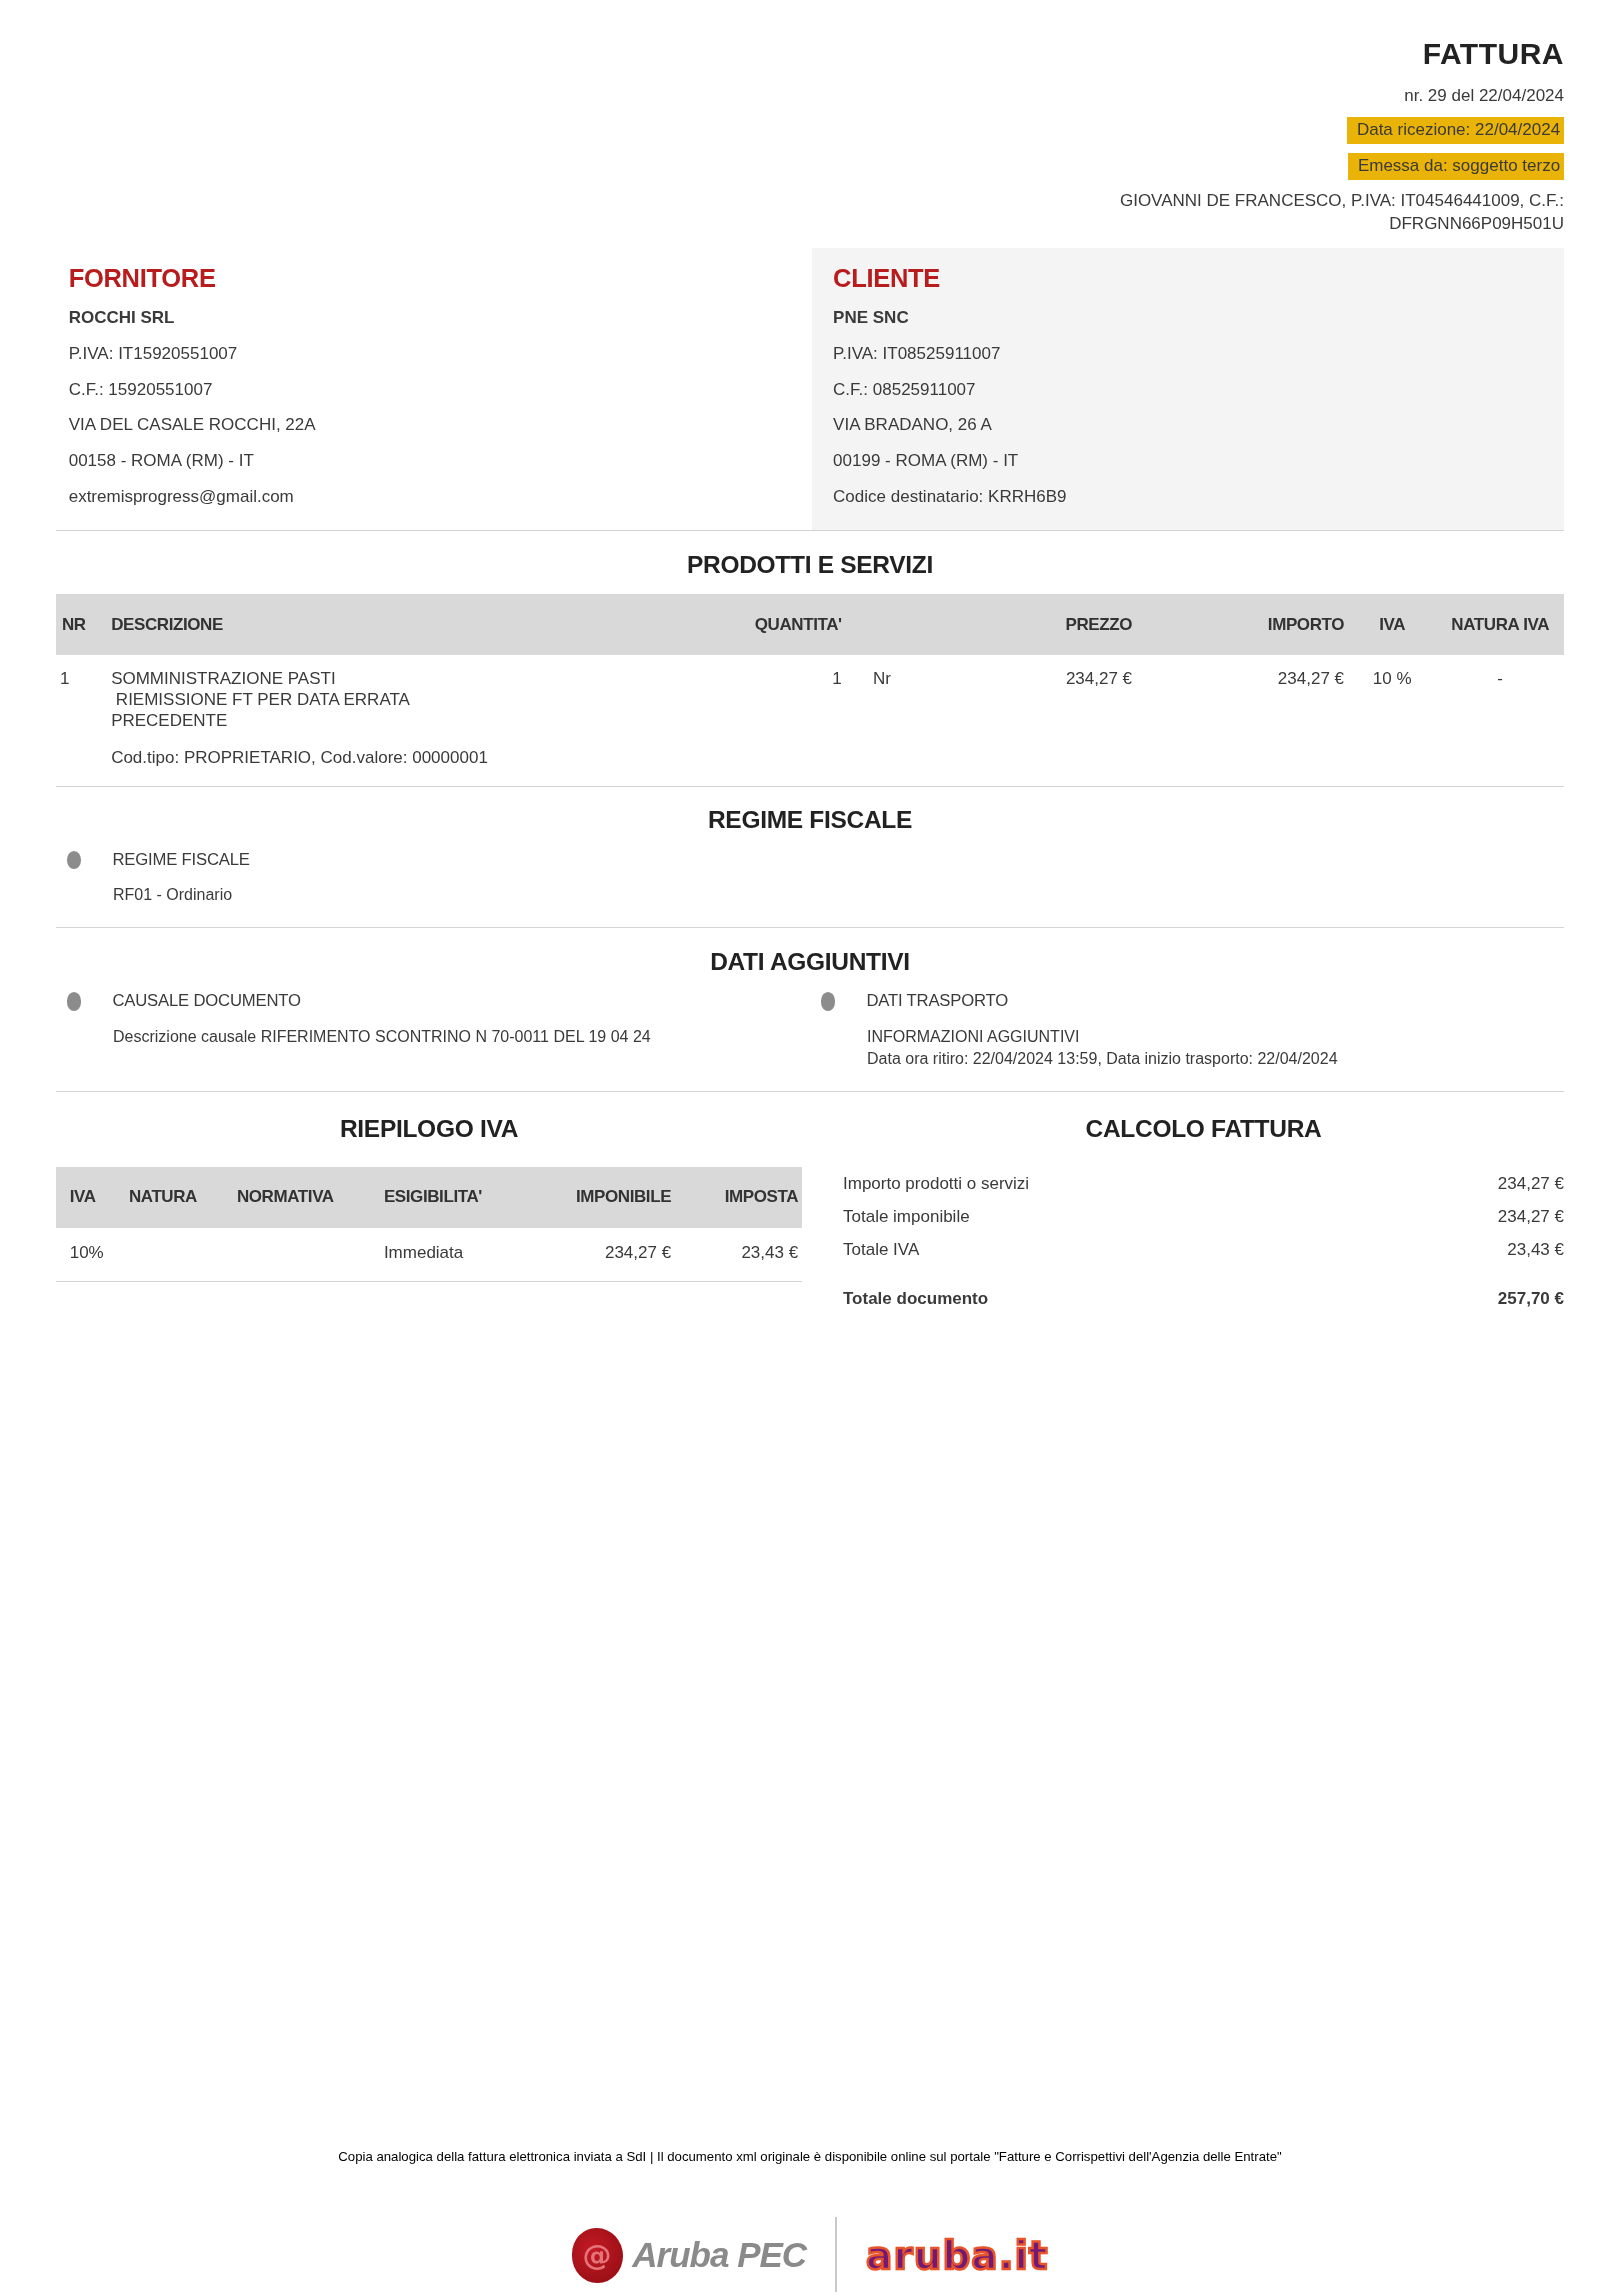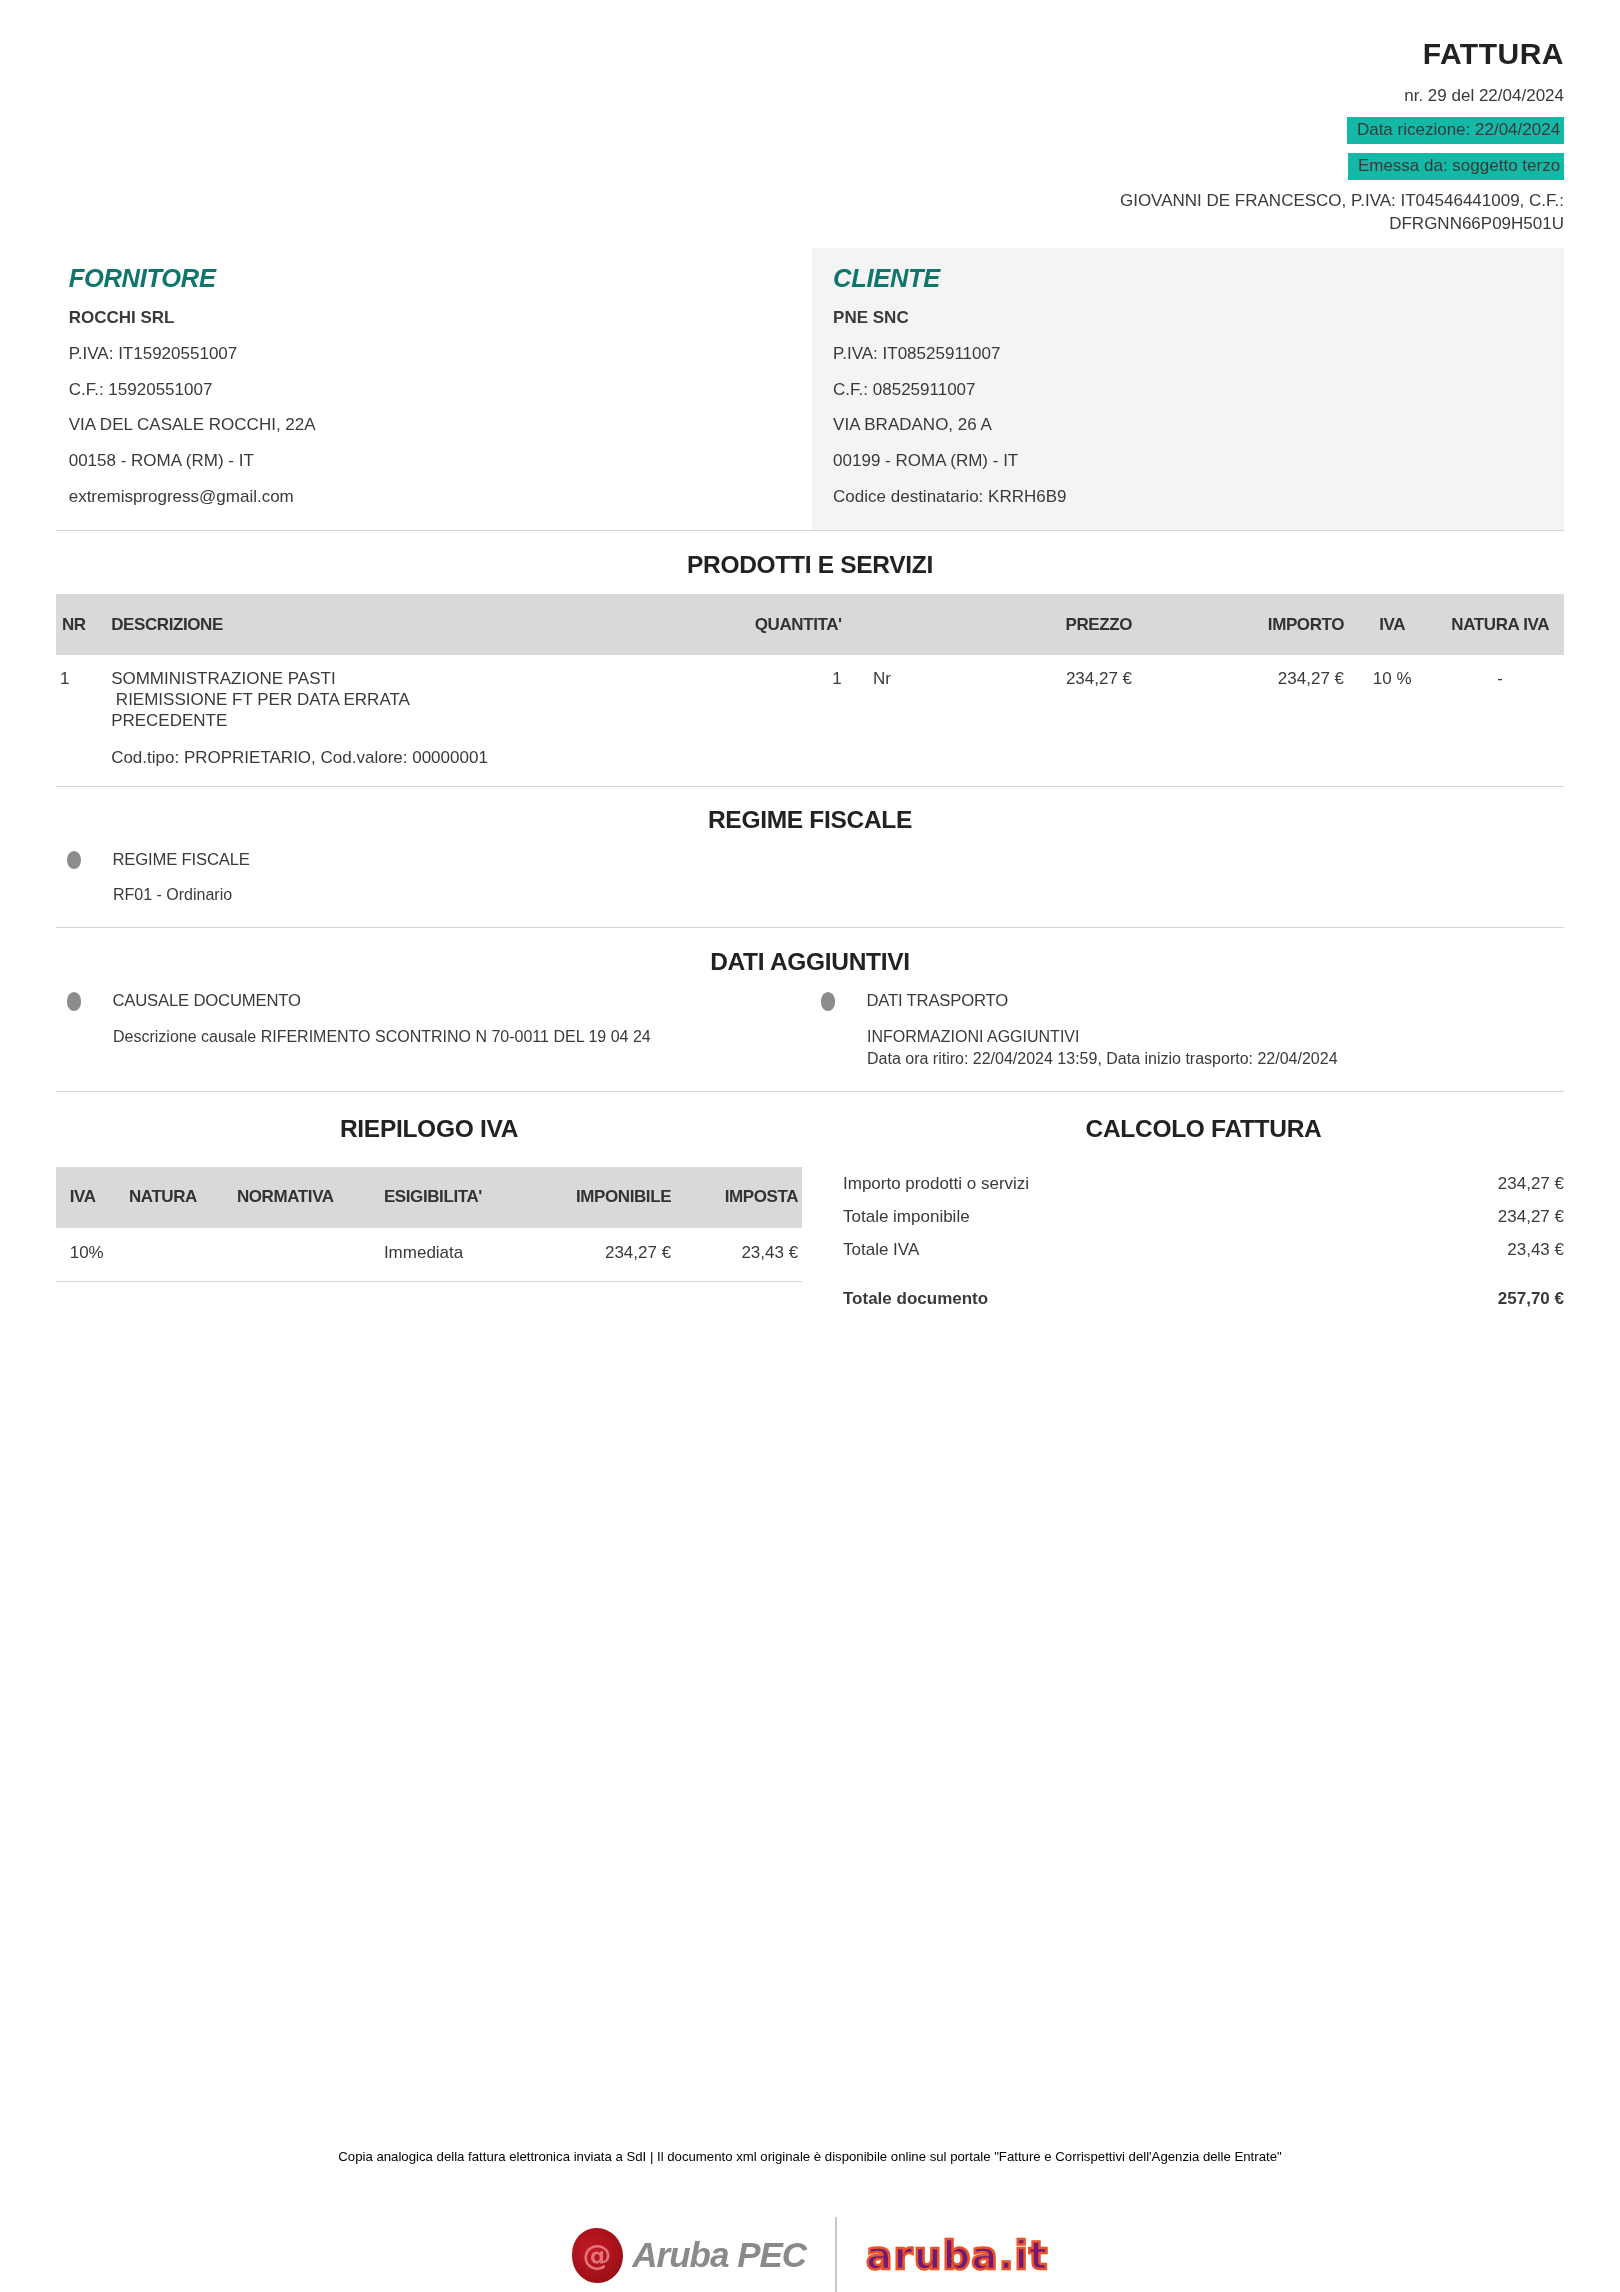--- a/index.html
+++ b/index.html
@@ -14,29 +14,29 @@
     width:1620px; height:2293px;
     padding:37px 56px 0 56px;
     display:flex; flex-direction:column;
     position:relative;
   }
 
   
   .doc-header { text-align:right; }
   .doc-title { font-size:30px; font-weight:bold; color:#222; letter-spacing:0.5px; margin-bottom:13.7px; }
   .doc-header .hline { font-size:17px; color:#3a3a3a; margin-bottom:9.8px; line-height:1.3; }
-  .hl-bg { background:#14b8a6; display:inline-block; padding:2px 3.9px 2.9px 9.8px; }
+  .hl-bg { background:#eab308; display:inline-block; padding:2px 3.9px 2.9px 9.8px; }
   .third-party { font-size:17px; line-height:1.35; margin-top:2px; }
 
   
   .parties { display:flex; margin-top:11.8px; }
   .party { padding:15.7px 21.6px 23.5px 12.7px; }
   .party.supplier { width:756px; background:#fff; }
   .party.customer { width:753px; background:#f4f4f4; padding-left:21.6px; }
-  .party-title { font-size:25.5px; font-weight:bold; color:#0f766e; margin-bottom:15.7px; letter-spacing:-0.3px;font-style:italic; }
+  .party-title { font-size:25.5px; font-weight:bold; color:#b91c1c; margin-bottom:15.7px; letter-spacing:-0.3px; }
   .party .pline { font-size:17px; margin-bottom:15.7px; }
   .party .pline:last-child { margin-bottom:0; }
   .party .pname { font-weight:bold; }
 
   .rule { border-bottom:1px solid #d4d4d4; }
 
   
   .section-title { text-align:center; font-size:24.5px; font-weight:bold; color:#222; letter-spacing:-0.3px; margin:19.6px 0 15.7px 0; }
 
   

